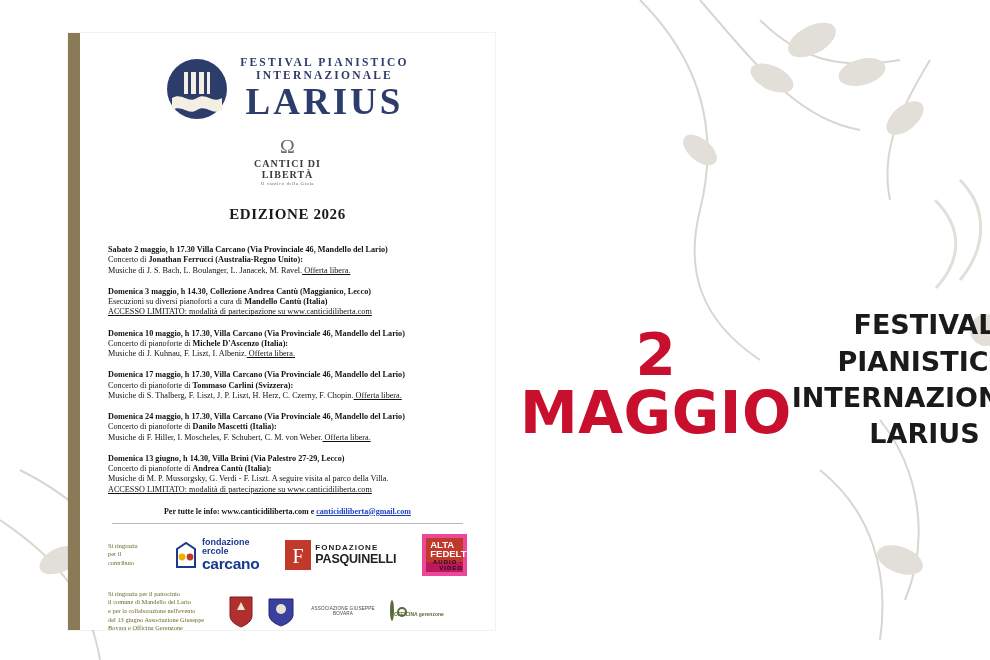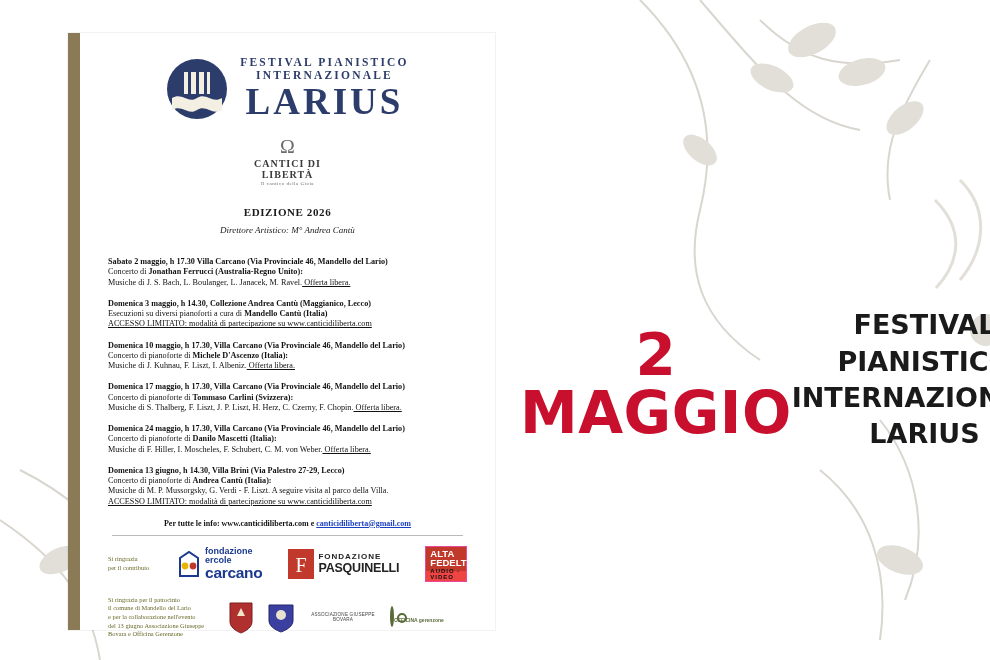--- a/index.html
+++ b/index.html
@@ -45,21 +45,21 @@
     font-family:"Liberation Serif", serif;
     font-size:37px;letter-spacing:3px;color:#2c3c6b;font-weight:700;text-align:center;margin-top:2px;
   }
 
   .cantici{margin-top:16px;text-align:center;}
   .cantici-mark{font-family:"Liberation Serif",serif;font-size:20px;color:#6b6b6b;line-height:1;}
   .cantici-l1{font-family:"Liberation Serif",serif;font-size:10px;font-weight:700;letter-spacing:1px;color:#3a3a3a;margin-top:2px;}
   .cantici-l2{font-family:"Liberation Serif",serif;font-size:10px;font-weight:700;letter-spacing:1px;color:#3a3a3a;}
   .cantici-l3{font-family:"Liberation Serif",serif;font-size:5px;letter-spacing:.5px;color:#6b6b6b;margin-top:1px;}
 
-  .edizione{margin-top:20px;text-align:center;font-family:"Liberation Serif",serif;font-size:11px;font-weight:700;letter-spacing:.6px;color:#1a1a1a;}
+  .edizione{margin-top:20px;text-align:center;font-family:"Liberation Serif",serif;font-size:15px;font-weight:700;letter-spacing:.6px;color:#1a1a1a;}
   .direttore{margin-top:7px;text-align:center;font-family:"Liberation Serif",serif;font-size:9px;font-style:italic;color:#1a1a1a;}
 
   .events{margin-top:22px;padding:0 14px;}
   .ev{margin-bottom:11px;}
   .ev .l{font-family:"Liberation Serif",serif;font-size:8.2px;color:#111;line-height:1.25;}
   .ev .l.b{font-weight:700;}
   .u{text-decoration:underline;}
   .bold{font-weight:700;}
 
   .info-line{margin-top:12px;text-align:center;font-family:"Liberation Serif",serif;font-size:8px;font-weight:700;color:#111;}
@@ -72,21 +72,21 @@
   .sp-carcano{display:flex;align-items:center;gap:3px;}
   .sp-carcano .mark{width:26px;height:28px;position:relative;}
   .sp-carcano .txt{line-height:1.02;}
   .sp-carcano .t1{font-family:"Liberation Sans",sans-serif;font-size:9px;color:#1b3a8f;font-weight:700;}
   .sp-carcano .t2{font-family:"Liberation Sans",sans-serif;font-size:9px;color:#1b3a8f;font-weight:700;}
   .sp-carcano .t3{font-family:"Liberation Sans",sans-serif;font-size:15.5px;color:#1b3a8f;font-weight:700;letter-spacing:-.3px;}
   .sp-pasq{display:flex;align-items:center;gap:4px;}
   .sp-pasq .mark{width:26px;height:30px;background:#c0392b;position:relative;}
   .sp-pasq .t1{font-family:"Liberation Sans",sans-serif;font-size:8px;color:#222;font-weight:700;letter-spacing:1px;}
   .sp-pasq .t2{font-family:"Liberation Sans",sans-serif;font-size:12.5px;color:#222;font-weight:700;letter-spacing:-.2px;}
-  .sp-alta{width:66px;height:34px;background:#ef4444;border:1px solid #ec4899;position:relative;}
+  .sp-alta{width:66px;height:34px;background:#be185d;border:4px solid #ec4899;position:relative;text-align:right;}
   .sp-alta .red{position:absolute;left:0;top:0;width:100%;height:24px;background:#c0392b;}
   .sp-alta .t1{position:absolute;left:4px;top:1px;color:#fff;font-size:9.5px;font-weight:700;font-family:"Liberation Sans",sans-serif;}
   .sp-alta .t2{position:absolute;left:4px;top:10px;color:#fff;font-size:9.5px;font-weight:700;font-family:"Liberation Sans",sans-serif;}
   .sp-alta .t3{position:absolute;left:4px;bottom:1px;color:#111;font-size:6px;font-weight:700;letter-spacing:1px;font-family:"Liberation Sans",sans-serif;}
 
   .spons-r2{display:flex;align-items:center;gap:12px;margin-top:14px;}
   .spons-note2{font-family:"Liberation Serif",serif;font-size:6.4px;color:#6a6a2a;line-height:1.35;width:108px;}
   .crest{width:26px;height:34px;}
   .crest2{width:30px;height:32px;}
   .assoc{font-family:"Liberation Sans",sans-serif;font-size:4.6px;color:#444;letter-spacing:.2px;text-align:center;width:70px;}
@@ -186,21 +186,20 @@
       </div>
 
       <div class="cantici">
         <div class="cantici-mark">Ω</div>
         <div class="cantici-l1">CANTICI DI</div>
         <div class="cantici-l2">LIBERTÀ</div>
         <div class="cantici-l3">Il cantico della Gioia</div>
       </div>
 
       <div class="edizione">EDIZIONE 2026</div>
-      <div class="direttore">Direttore Artistico: M° Andrea Cantù</div>
 
       <div class="events">
 
         <div class="ev">
           <div class="l b">Sabato 2 maggio, h 17.30 Villa Carcano (Via Provinciale 46, Mandello del Lario)</div>
           <div class="l"><span>Concerto di </span><span class="bold">Jonathan Ferrucci (Australia-Regno Unito):</span></div>
           <div class="l"><span>Musiche di J. S. Bach, L. Boulanger, L. Janacek, M. Ravel.</span><span class="u"> Offerta libera.</span></div>
         </div>
 
         <div class="ev">

